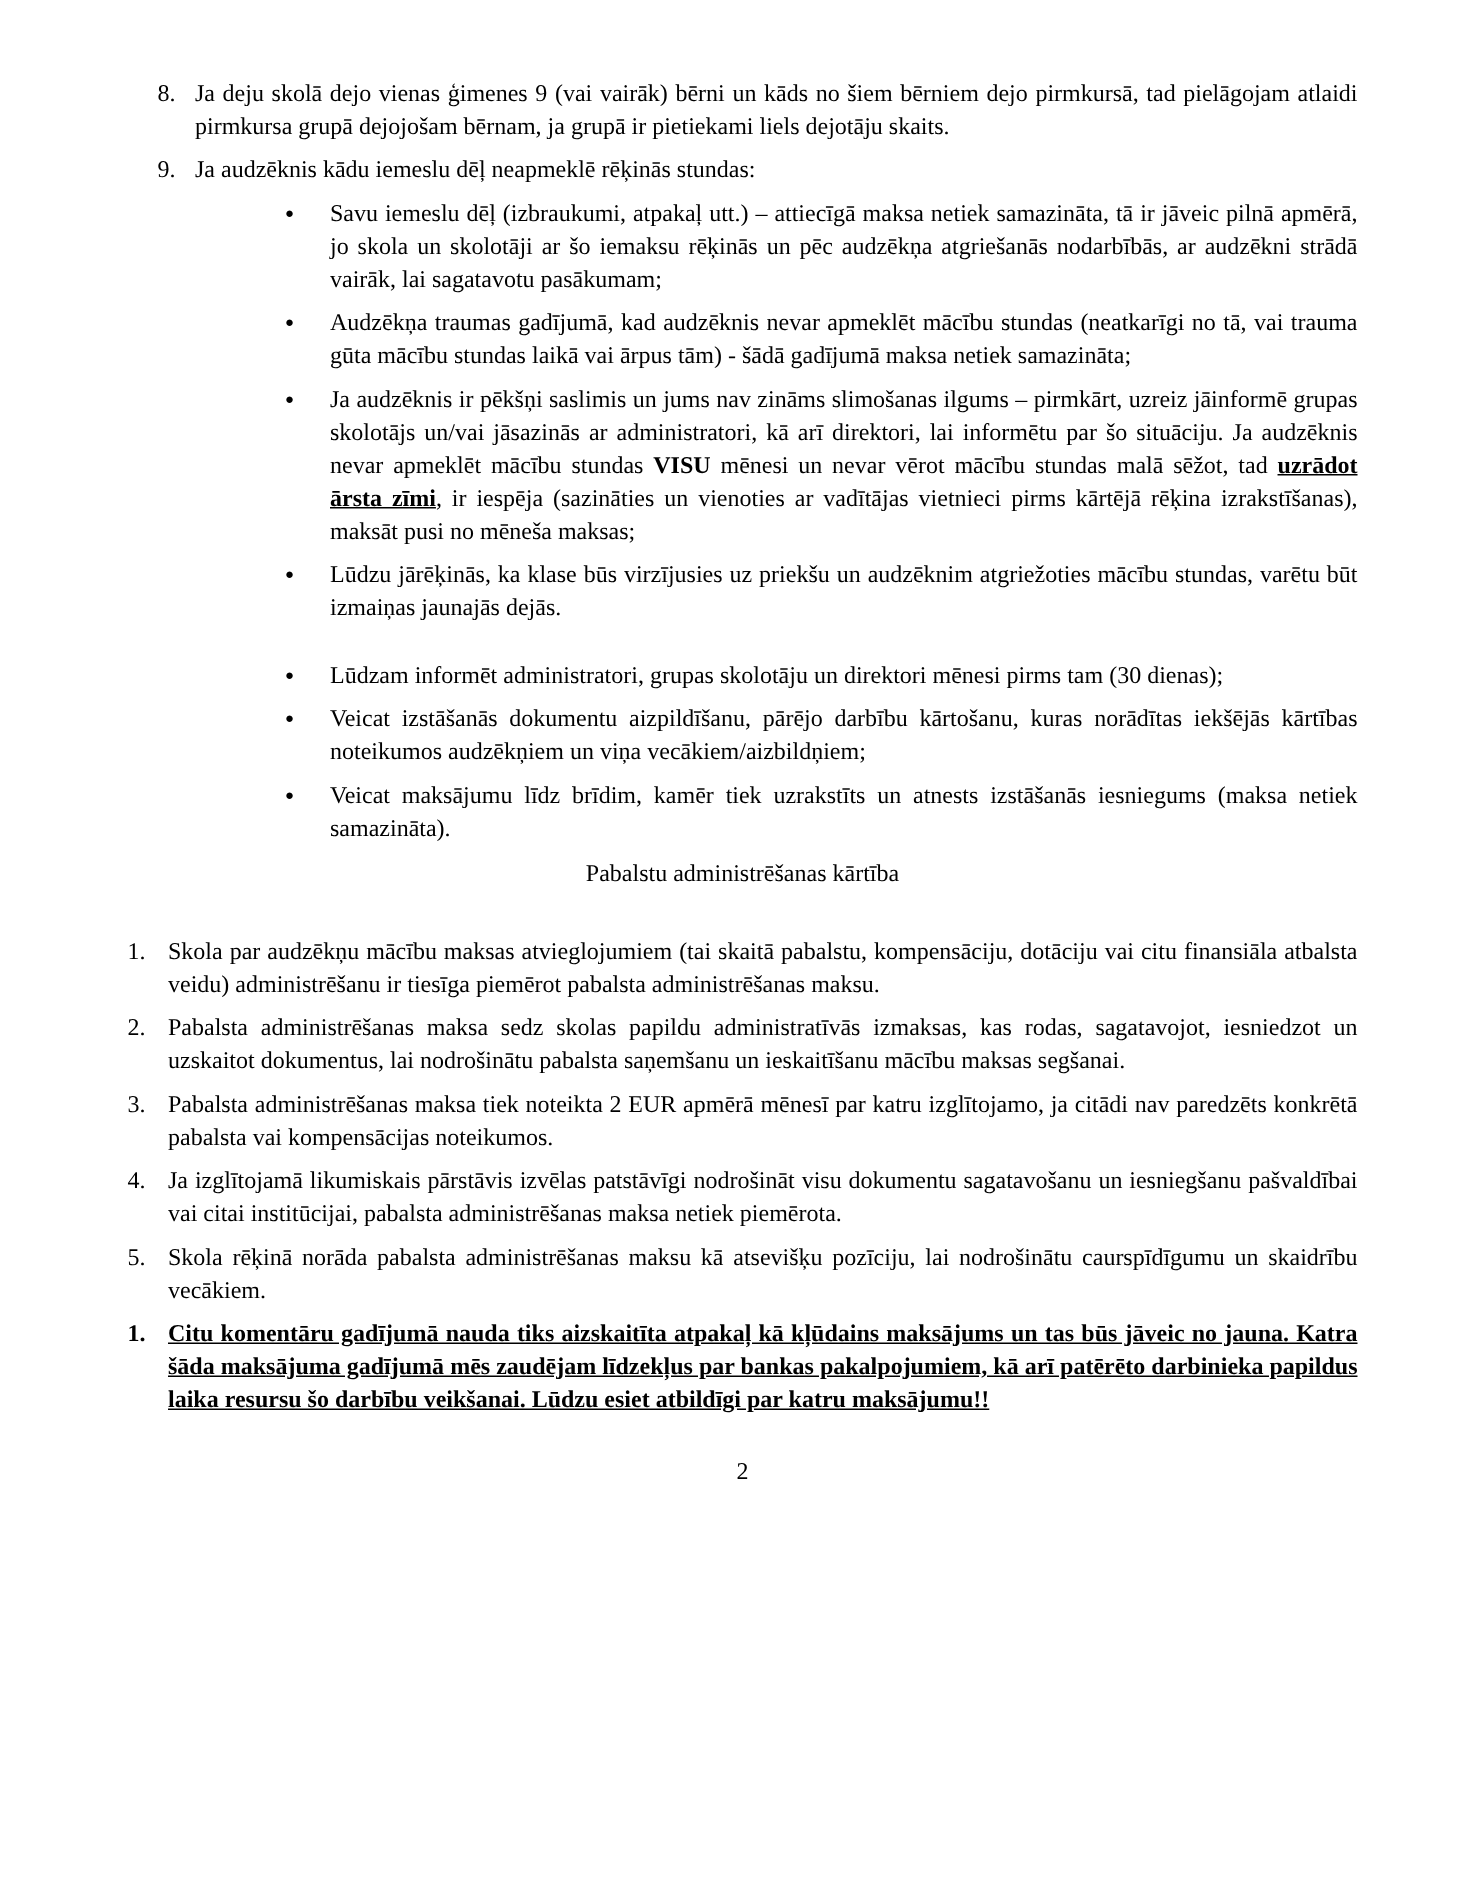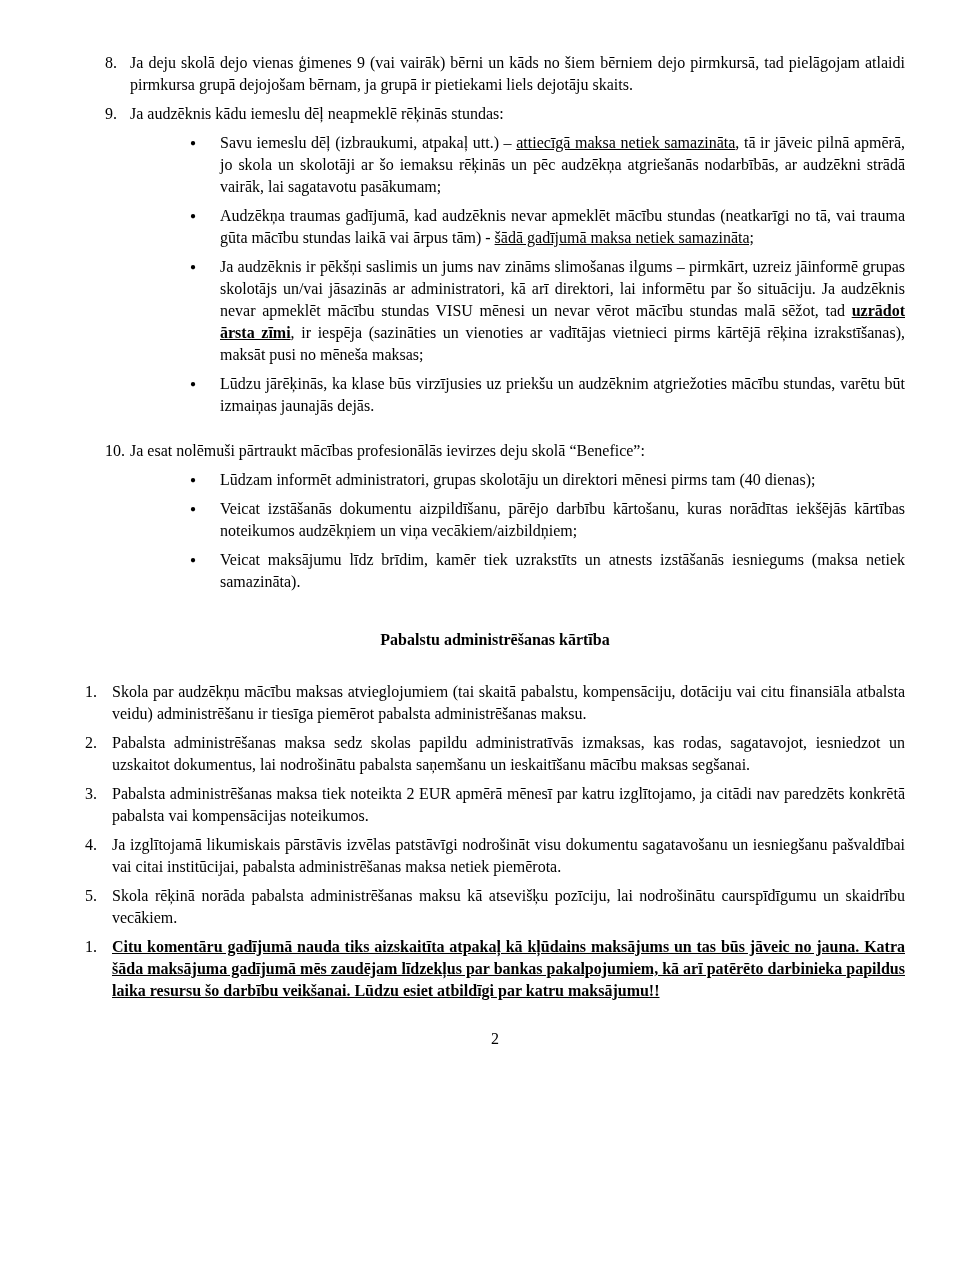--- a/index.html
+++ b/index.html
@@ -41,26 +41,26 @@
   .item-a .marker { width: 25px; }
   
   .bullet { margin-left: 105px; }
   .bullet .marker { width: 30px; font-size: 10px; line-height: 22px; }
   
   .item-b { margin-left: 0; }
   .item-b .marker { width: 27px; }
   .spacer { height: 16px; }
   .heading {
     text-align: center;
-    font-weight: 700;
-    margin-top: 36px;
+    font-weight: 400;
+    margin-top: 8px;
     margin-bottom: 30px;
   }
-  .u { text-decoration: underline; }
-  .b { font-weight: 400; }
+  .u { }
+  .b { font-weight: 700; }
   .bu { font-weight: 700; text-decoration: underline; }
   .page-number {
     text-align: center;
     margin-top: 26px;
   }
 </style>
 </head>
 <body>
 
 <div class="page">
@@ -84,27 +84,23 @@
         </div>
         <div class="row bullet">
           <span class="marker">●</span>
           <div class="ptext"><span>Ja audzēknis ir pēkšņi saslimis un jums nav zināms slimošanas ilgums – pirmkārt, uzreiz jāinformē grupas skolotājs un/vai jāsazinās ar administratori, kā arī direktori, lai informētu par šo situāciju. Ja audzēknis nevar apmeklēt mācību stundas </span><span class="b">VISU</span><span> mēnesi un nevar vērot mācību stundas malā sēžot, tad </span><span class="bu">uzrādot ārsta zīmi</span><span>, ir iespēja (sazināties un vienoties ar vadītājas vietnieci pirms kārtējā rēķina izrakstīšanas), maksāt pusi no mēneša maksas;</span></div>
         </div>
         <div class="row bullet">
           <span class="marker">●</span>
           <div class="ptext"><span>Lūdzu jārēķinās, ka klase būs virzījusies uz priekšu un audzēknim atgriežoties mācību stundas, varētu būt izmaiņas jaunajās dejās.</span></div>
         </div>
         <div class="spacer"></div>
-        <div class="row item-a">
-          <span class="marker">10.</span>
-          <div class="ptext"><span>Ja esat nolēmuši pārtraukt mācības profesionālās ievirzes deju skolā “Benefice”:</span></div>
-        </div>
         <div class="row bullet">
           <span class="marker">●</span>
-          <div class="ptext"><span>Lūdzam informēt administratori, grupas skolotāju un direktori mēnesi pirms tam (40 dienas);</span></div>
+          <div class="ptext"><span>Lūdzam informēt administratori, grupas skolotāju un direktori mēnesi pirms tam (30 dienas);</span></div>
         </div>
         <div class="row bullet">
           <span class="marker">●</span>
           <div class="ptext"><span>Veicat izstāšanās dokumentu aizpildīšanu, pārējo darbību kārtošanu, kuras norādītas iekšējās kārtības noteikumos audzēkņiem un viņa vecākiem/aizbildņiem;</span></div>
         </div>
         <div class="row bullet">
           <span class="marker">●</span>
           <div class="ptext"><span>Veicat maksājumu līdz brīdim, kamēr tiek uzrakstīts un atnests izstāšanās iesniegums (maksa netiek samazināta).</span></div>
         </div>
         <div class="heading">Pabalstu administrēšanas kārtība</div>

